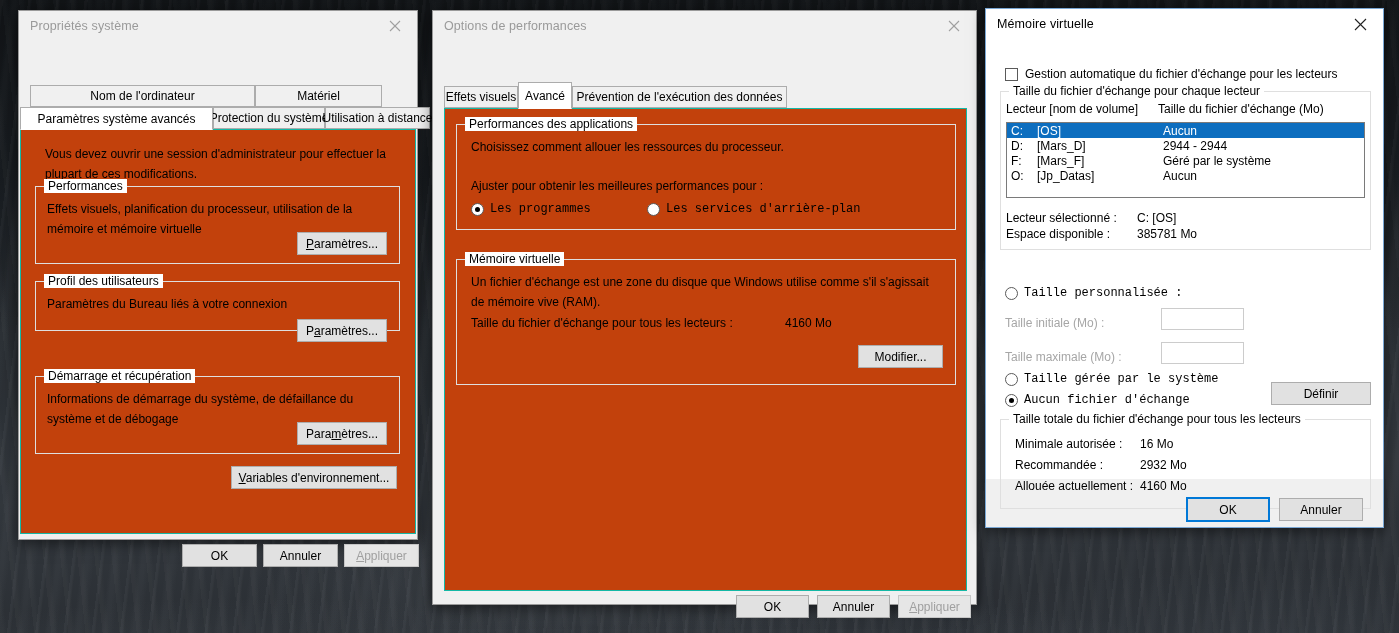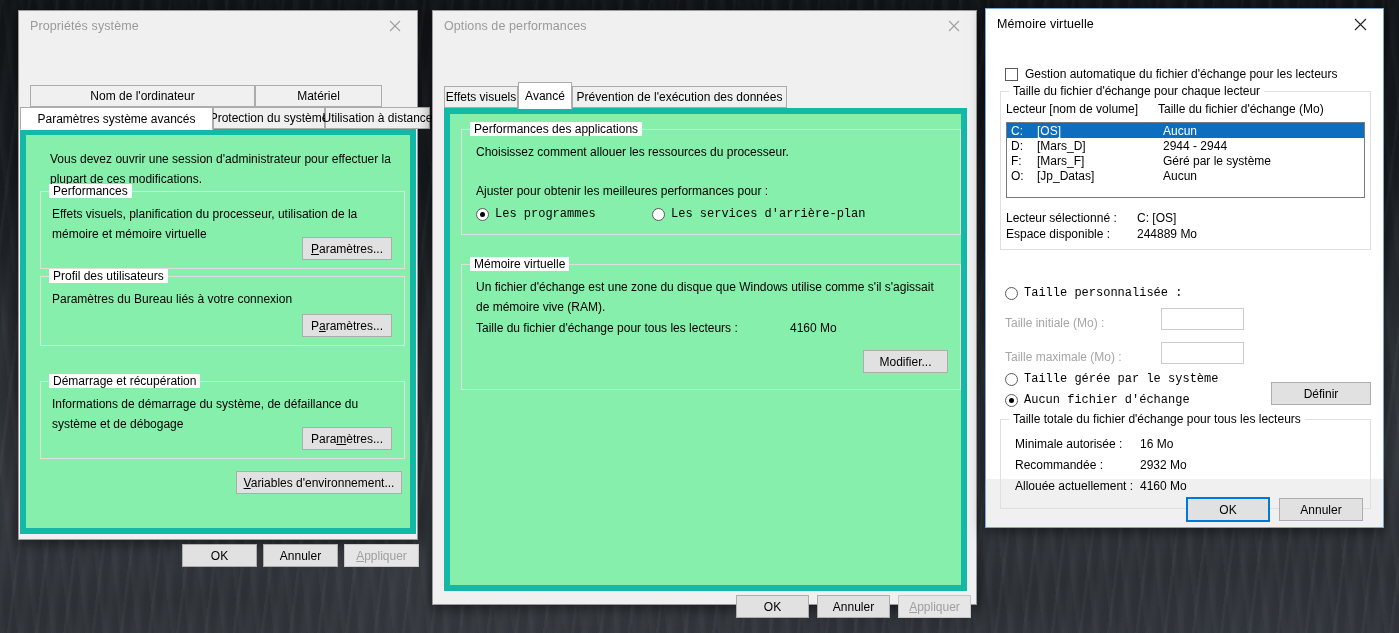--- a/index.html
+++ b/index.html
@@ -94,22 +94,22 @@
     position: relative;
     white-space: nowrap;
     cursor: default;
   }
   .tab.selected {
     background: #ffffff;
     border-bottom-color: #ffffff;
     z-index: 3;
   }
   .tabpage {
-    background: #86efac;
-    border: 6px solid #14b8a6;
+    background: #c2410c;
+    border: 1px solid #14b8a6;
   }
 
   
   .group {
     position: absolute;
     border: 1px solid #dfdfdf;
   }
   .group > .legend {
     position: absolute;
     top: -8px; left: 8px;
@@ -232,21 +232,21 @@
       <div class="txt" style="left:24px; top:14px; width:350px;">Vous devez ouvrir une session d'administrateur pour effectuer la plupart de ces modifications.</div>
 
       <div class="group" style="left:14px; top:56px; width:365px; height:78px;">
         <span class="legend">Performances</span>
         <div class="txt" style="left:11px; top:12px; width:320px;">Effets visuels, planification du processeur, utilisation de la mémoire et mémoire virtuelle</div>
         <div class="btn" style="right:12px; top:45px; width:90px; height:23px;">
           <span><u>P</u>aramètres...</span>
         </div>
       </div>
 
-      <div class="group" style="left:14px; top:141px; width:365px; height:70px;">
+      <div class="group" style="left:14px; top:151px; width:365px; height:50px;">
         <span class="legend">Profil des utilisateurs</span>
         <div class="txt nowrap" style="left:11px; top:12px;">Paramètres du Bureau liés à votre connexion</div>
         <div class="btn" style="right:12px; top:37px; width:90px; height:23px;">
           <span>P<u>a</u>ramètres...</span>
         </div>
       </div>
 
       <div class="group" style="left:14px; top:246px; width:365px; height:78px;">
         <span class="legend">Démarrage et récupération</span>
         <div class="txt" style="left:11px; top:12px; width:330px;">Informations de démarrage du système, de défaillance du système et de débogage</div>
@@ -382,21 +382,21 @@
         <div class="lb-row">
           <span class="lb-c1">O:</span>
           <span class="lb-c2">[Jp_Datas]</span>
           <span class="lb-c3">Aucun</span>
         </div>
       </div>
 
       <div class="txt nowrap" style="left:5px; top:116px;">Lecteur sélectionné :</div>
       <div class="txt nowrap" style="left:136px; top:116px;">C:  [OS]</div>
       <div class="txt nowrap" style="left:5px; top:132px;">Espace disponible :</div>
-      <div class="txt nowrap" style="left:136px; top:132px;">244889 Mo</div>
+      <div class="txt nowrap" style="left:136px; top:132px;">385781 Mo</div>
     </div>
 
     <div class="radio" style="left:19px; top:247px;">
       <span class="dot"></span>
       <span class="lbl">Taille personnalisée :</span>
     </div>
 
     <div class="txt dim nowrap" style="left:19px; top:274px;">Taille initiale (Mo) :</div>
     <div class="input" style="left:175px; top:269px; width:83px; height:22px;">
       <span class="txt dim" style="left:4px; top:3px;"></span>

